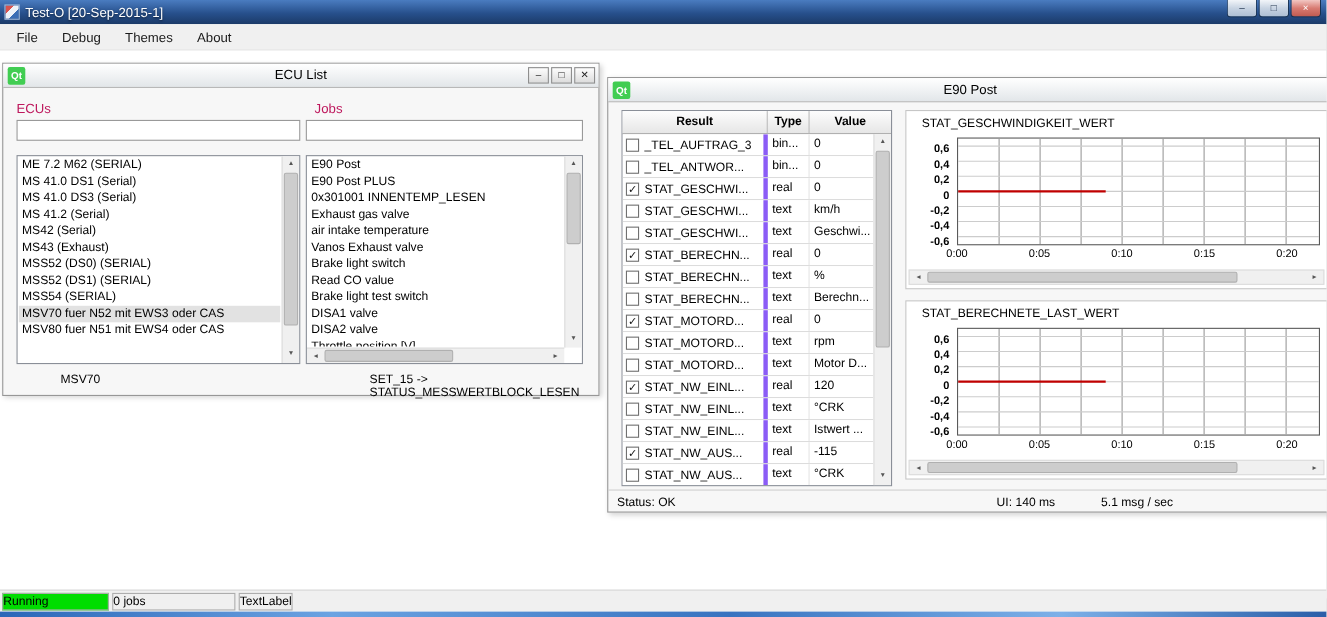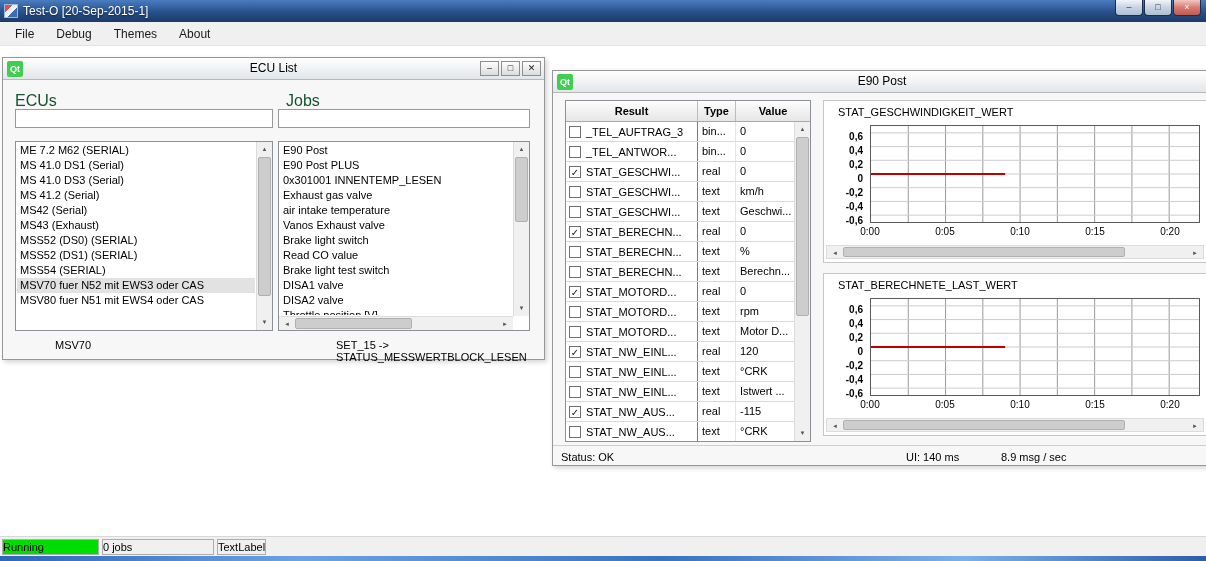--- a/index.html
+++ b/index.html
@@ -37,21 +37,21 @@
   .qt-badge { position:absolute; left:4px; top:3px; width:16px; height:16px; background:#41cd52;
     color:#fff; font-weight:bold; font-size:9px; line-height:16px; text-align:center;
     border-radius:2px; }
   .cbtns { position:absolute; right:3px; top:3px; display:flex; }
   .cb { width:19px; height:15px; margin-left:2px; border:1px solid #8e8e8e;
     background:linear-gradient(#fdfdfd,#dcdcdc); font-size:9px; line-height:13px;
     text-align:center; color:#222; }
 
   .ecu-window { left:2px; top:11px; width:543px; height:303px; }
   .cbody { position:relative; width:100%; height:281px; }
-  .lbl { position:absolute; top:12px; font-size:16px; color:#14532d; }
+  .lbl { position:absolute; top:12px; font-size:12px; color:#be185d; }
   .filter { position:absolute; top:29px; height:19px; border:1px solid #999; background:#fff;
     font-size:11px; padding:0 3px; font-family:inherit; }
 
   .list { position:absolute; top:61px; height:190px; border:1px solid #8a8f98; background:#fff;
     font-size:11px; overflow:hidden; }
   .items { position:absolute; left:1px; top:1px; right:17px; bottom:1px; overflow:hidden; }
   .items.with-h { bottom:15px; }
   .li { height:15px; line-height:15px; padding-left:3px; white-space:nowrap; color:#000; }
   .li.sel { background:#e2e2e2; }
 
@@ -77,21 +77,21 @@
     border:1px solid #8a8f98; background:#fff; }
   .thead { display:flex; height:21px; background:linear-gradient(#fdfdfd,#e6e6e6);
     border-bottom:1px solid #a8a8a8; font-weight:bold; font-size:11px; align-items:center; }
   .th { text-align:center; height:100%; line-height:20px; border-right:1px solid #bcbcbc; }
   .th1 { width:132px; } .th2 { width:38px; } .th3 { flex:1; border-right:none; }
   .tbody { position:absolute; left:0; top:21px; right:16px; bottom:0; overflow:hidden; }
   .trow { display:flex; height:20px; border-bottom:1px solid #d9d9d9; align-items:center;
     font-size:11px; background:#fff; }
   .tc { height:100%; overflow:hidden; white-space:nowrap; }
   .tc1 { width:132px; display:flex; align-items:center; padding-left:3px;
-    border-right:1px solid #8b5cf6; }
+    border-right:4px solid #8b5cf6; }
   .tc2 { width:38px; padding-left:4px; border-right:1px solid #e5e5e5; line-height:19px; }
   .tc3 { flex:1; padding-left:4px; line-height:19px; }
   .cbx { flex:none; width:12px; height:12px; border:1px solid #707070; background:#fff;
     margin-right:5px; font-size:10px; line-height:11px; text-align:center; color:#111; }
   .tvscroll { top:21px; }
 
   .e90-status { position:absolute; left:0; right:0; bottom:0; height:22px;
     border-top:1px solid #cfcfcf; font-size:11px; color:#000; }
   .e90-status span { position:absolute; line-height:22px; }
 
@@ -460,21 +460,21 @@
             <div class="strack">
               <div class="sthumb" style="left:0;width:82%"></div>
             </div>
             <div class="sarrow">►</div>
           </div>
         </div>
 
         <div class="e90-status">
           <span style="left:8px">Status: OK</span>
           <span style="left:353px">UI:  140 ms</span>
-          <span style="left:448px">8.9 msg / sec</span>
+          <span style="left:448px">5.1 msg / sec</span>
         </div>
       </div>
     </div>
   </div>
 
   <div class="statusbar">
     <span class="sb-panel" id="sb-running" style="background: rgb(0, 221, 0);">Running</span>
     <span class="sb-panel" id="sb-jobs">0 jobs</span>
     <span class="sb-panel" id="sb-label">TextLabel</span>
   </div>

